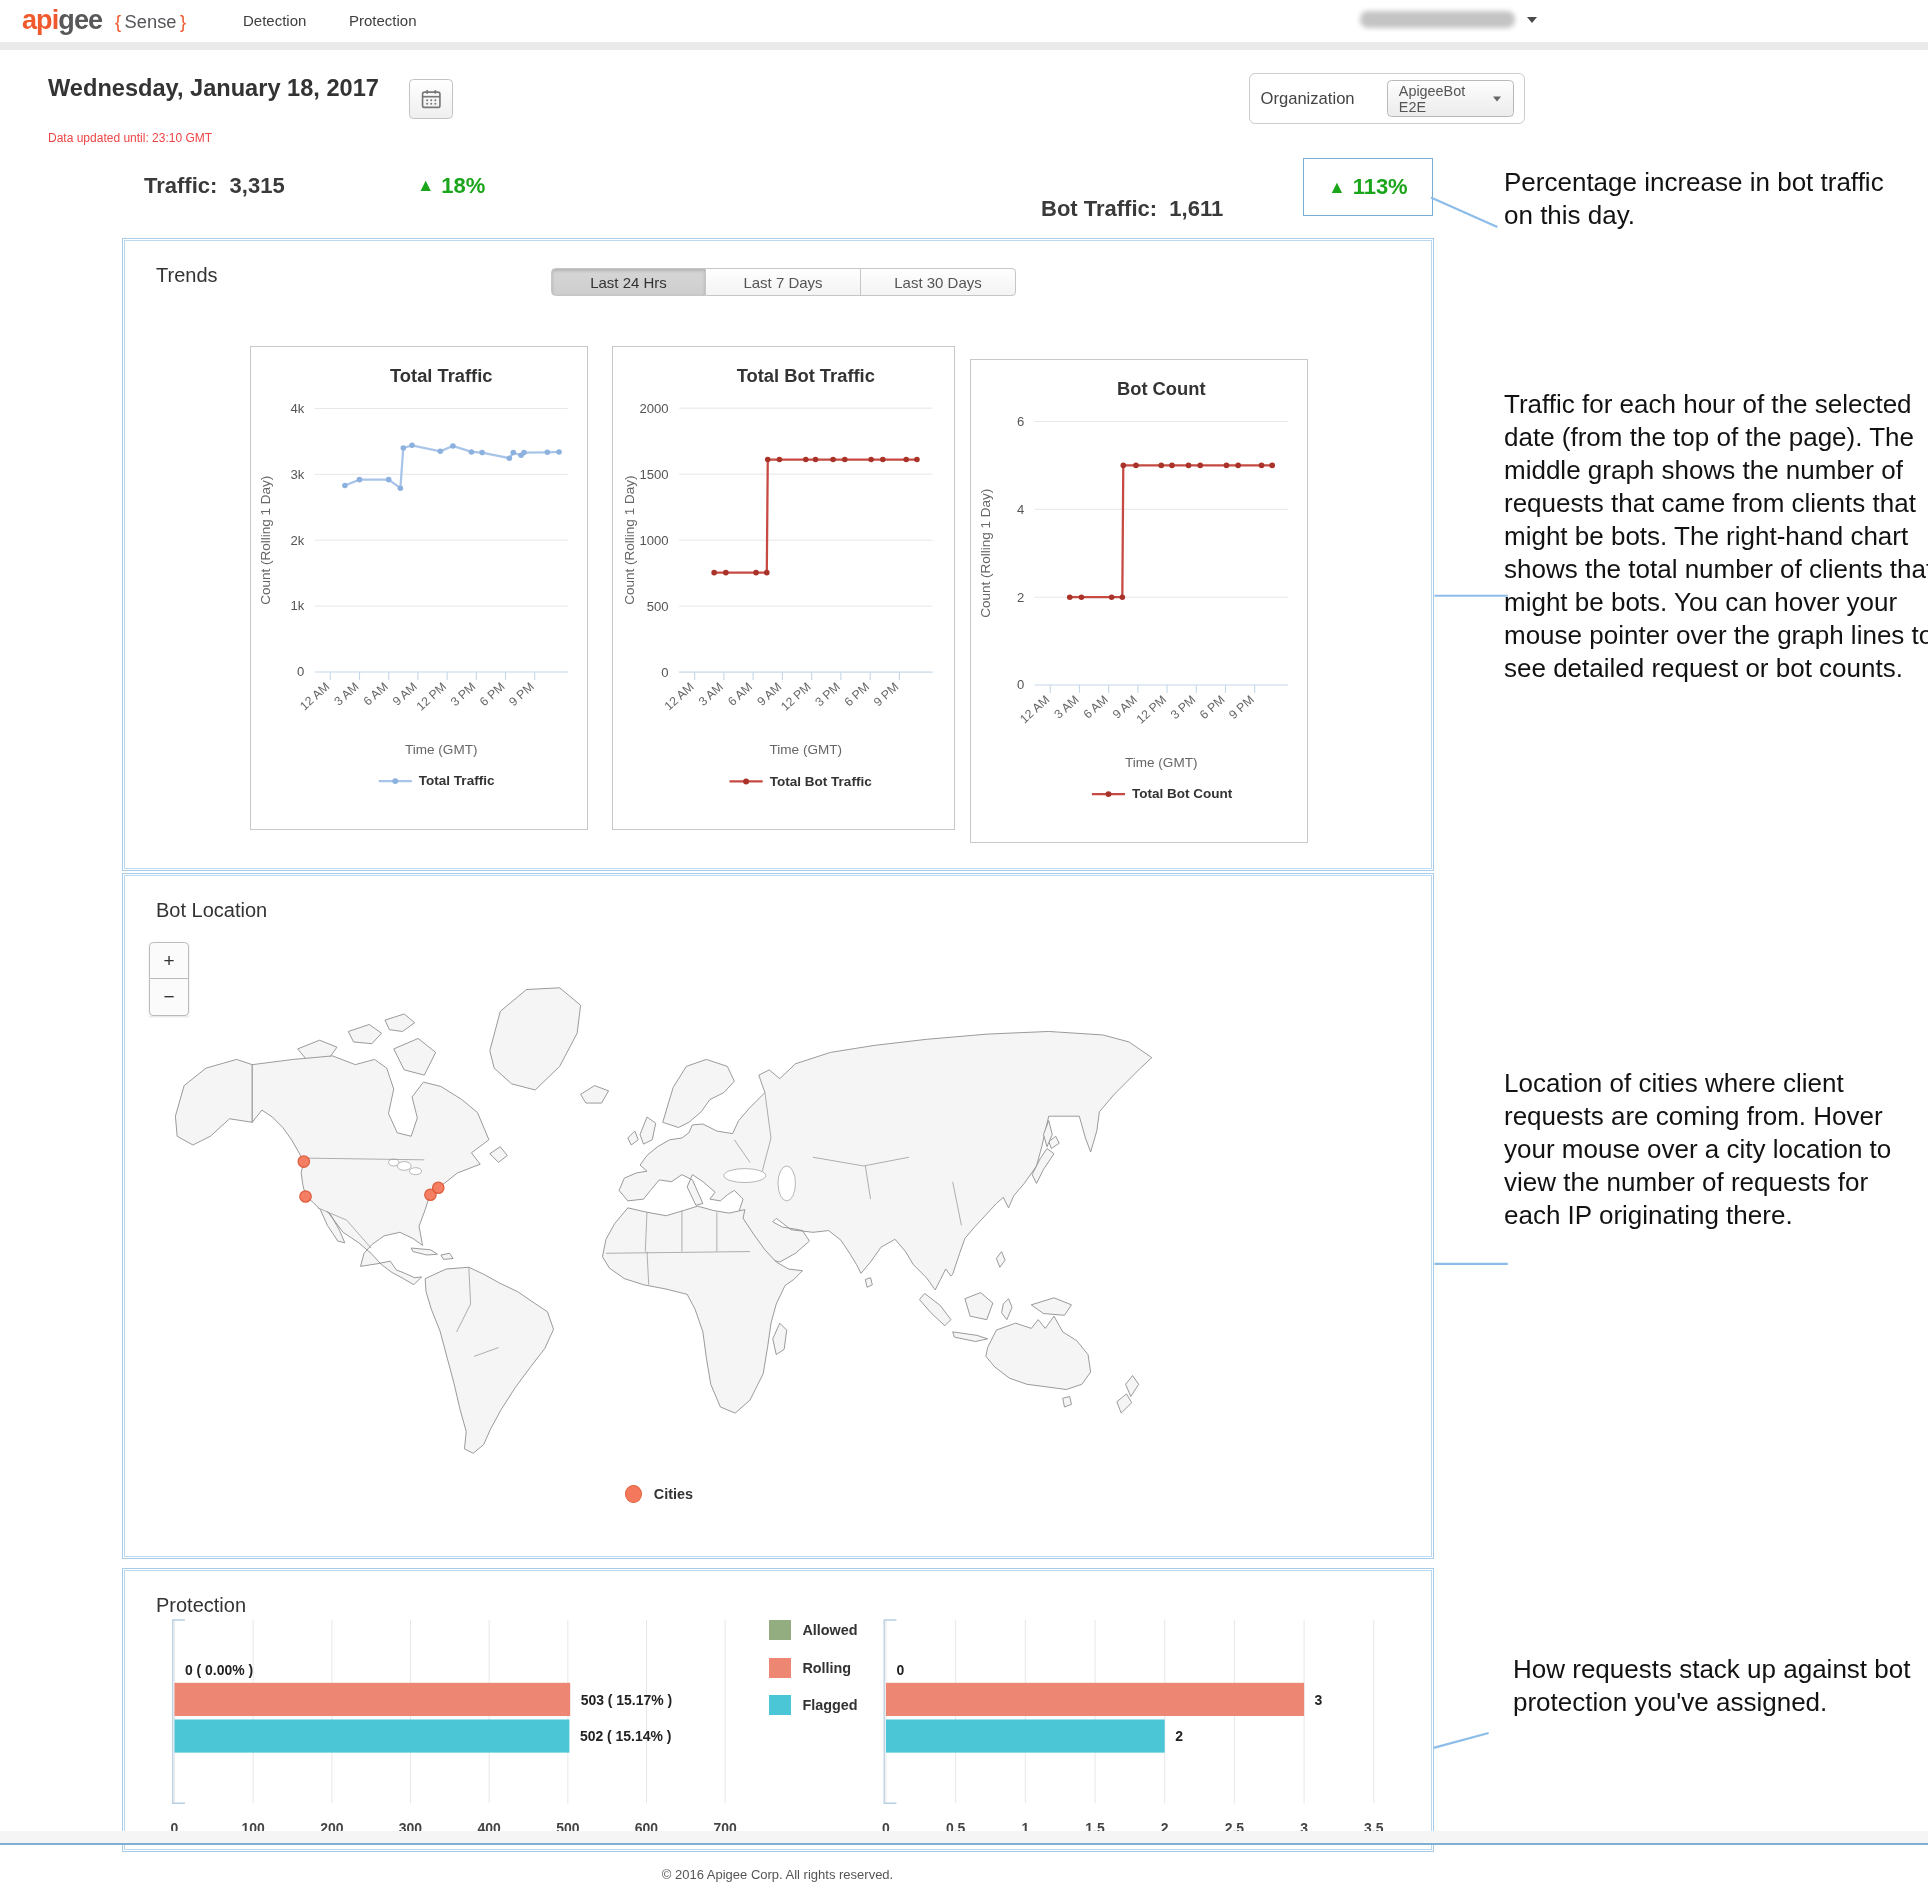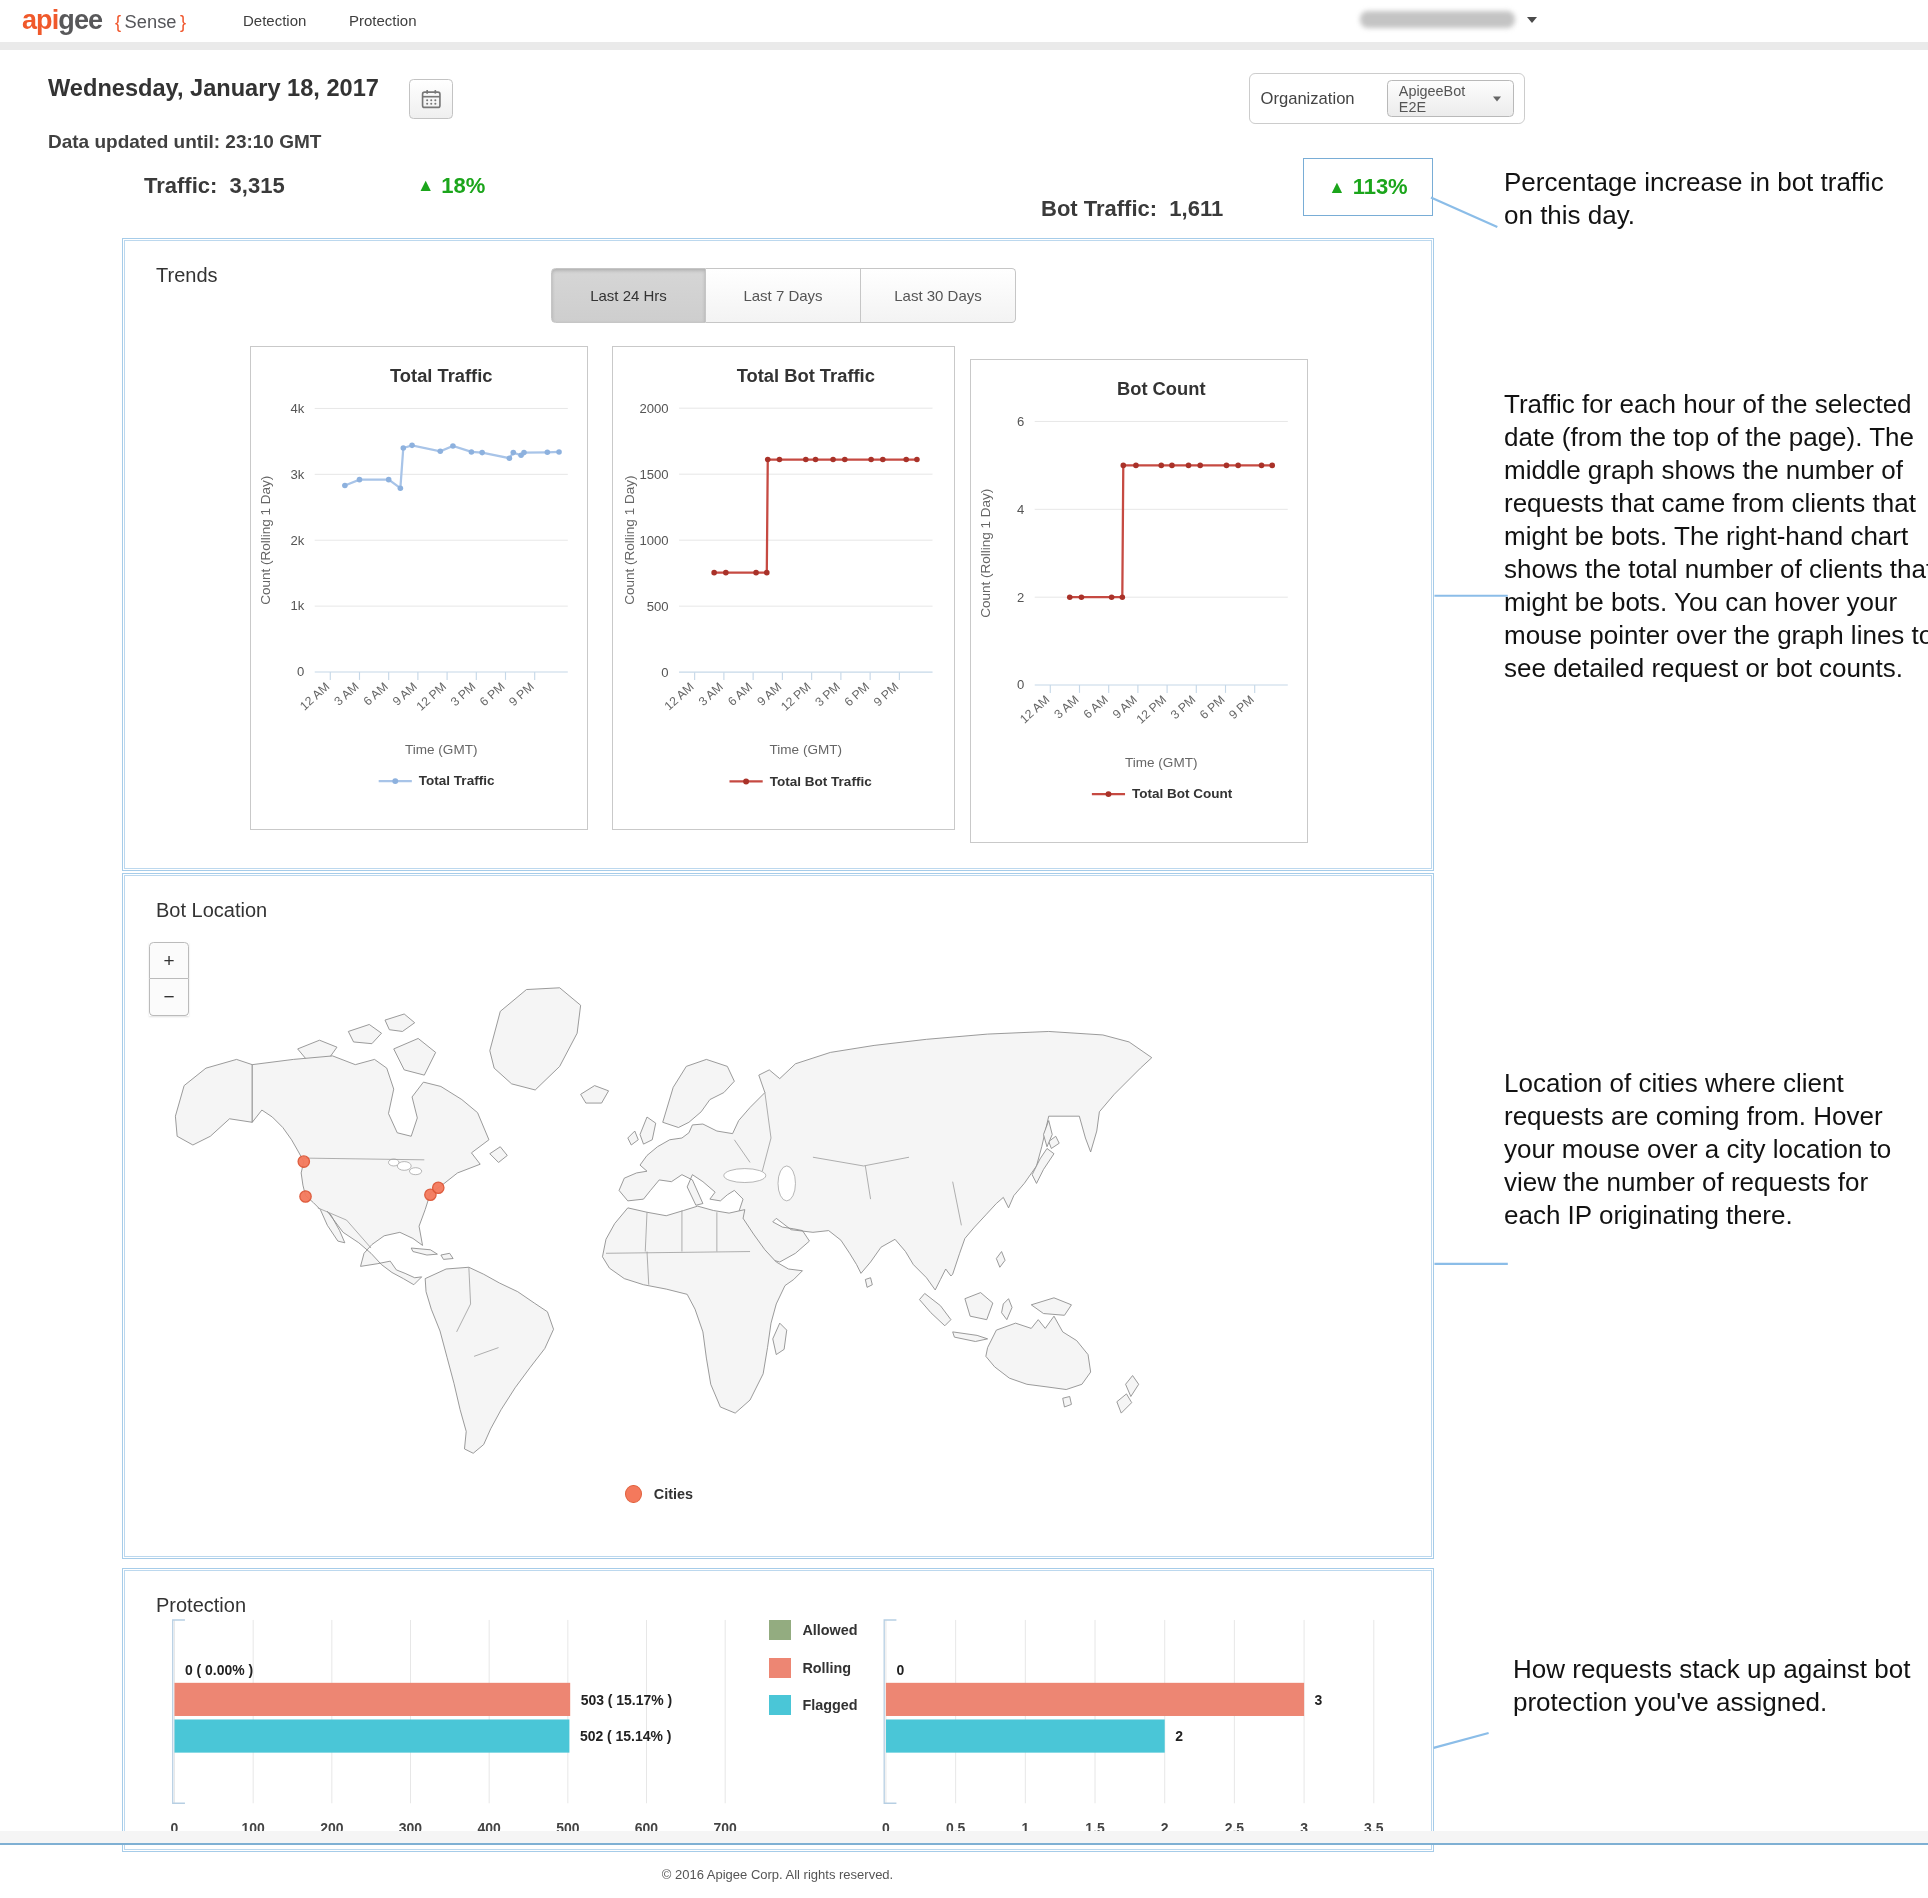--- a/index.html
+++ b/index.html
@@ -16,39 +16,39 @@
   .navlink{top:12.2px;font-size:15px;color:#3e3e3e;font-weight:500;cursor:pointer;}
   .userblur{left:1360px;top:11.4px;width:155px;height:16.6px;background:#c4c4c4;
             border-radius:7.9px;filter:blur(2.6px);}
   .caret{width:0;height:0;border-left:5.2px solid transparent;border-right:5.2px solid transparent;
          border-top:6.1px solid #4a4a4a;display:inline-block;}
   .user-caret{left:1527px;top:16.6px;}
   
   .datetitle{left:48px;top:75px;font-size:23.6px;font-weight:600;color:#333;}
   .calbtn{left:409px;top:79px;width:42px;height:38px;border:0.9px solid #c3c3c3;border-radius:4.4px;
           background:linear-gradient(#fff,#efefef);display:flex;align-items:center;justify-content:center;cursor:pointer;}
-  .updated{left:48px;top:131px;font-size:19px;color:#404040;font-weight:bold;}
+  .updated{left:48px;top:131px;font-size:12px;color:#ef4444;}
   .orgbox{left:1249px;top:73px;width:276px;height:51px;border:0.9px solid #ccc;border-radius:6.1px;
           background:#fff;display:flex;align-items:center;padding:0 10.5px;box-sizing:border-box;gap:24px;}
   .orglabel{font-size:16.6px;color:#444;margin-right:8.7px;}
   .orgselect{height:35px;border:0.9px solid #b9b9b9;border-radius:4.4px;background:linear-gradient(#fdfdfd,#ececec);
              display:flex;align-items:center;padding:0 10.5px;font-size:14.4px;color:#555;cursor:pointer;gap:8.7px;}
   .orgselect .caret{border-top-color:#666;transform:scale(.8);}
   
   .stat{font-size:22px;font-weight:600;color:#3a3a3a;}
   .tri{color:#1ba51b;font-size:17.5px;vertical-align:1.7px;margin-right:7px;}
   .delta{color:#1ba51b;font-size:22px;font-weight:600;}
   .deltabox{left:1303px;top:158px;width:128px;height:56px;border:1.7px solid #79add6;
             display:flex;align-items:center;justify-content:center;background:#fff;}
   
   .panel{position:absolute;background:#fff;border:0.9px solid #a6cce9;outline:0.9px solid #bcd8ee;outline-offset:-3.5px;}
   .ptitle{position:absolute;left:33px;top:24.5px;font-size:20px;font-weight:500;color:#333;}
   
   .tabs{position:absolute;left:428px;top:29px;display:flex;cursor:pointer;}
-  .tab{width:155px;height:55px;border:0.9px solid #c6c6c6;border-left:none;background:linear-gradient(#fff,#f3f3f3);
+  .tab{width:155px;height:28px;border:0.9px solid #c6c6c6;border-left:none;background:linear-gradient(#fff,#f3f3f3);
        display:flex;align-items:center;justify-content:center;font-size:15px;color:#555;box-sizing:border-box;}
   .tab:first-child{border-left:0.9px solid #c6c6c6;border-radius:4.4px 0 0 4.4px;}
   .tab:last-child{border-radius:0 4.4px 4.4px 0;}
   .tab.sel{background:linear-gradient(#d6d6d6,#cecece);box-shadow:inset 0 1.7px 3.5px rgba(0,0,0,.18);color:#333;}
   .chartbox{position:absolute;top:107px;height:482px;border:0.9px solid #c9c9c9;background:#fff;}
   
   .ct{font-size:21px;font-weight:600;fill:#333;}
   .ytl{font-size:15px;fill:#555;}
   .xtl{font-size:14px;fill:#666;}
   .al{font-size:15.5px;fill:#666;}

